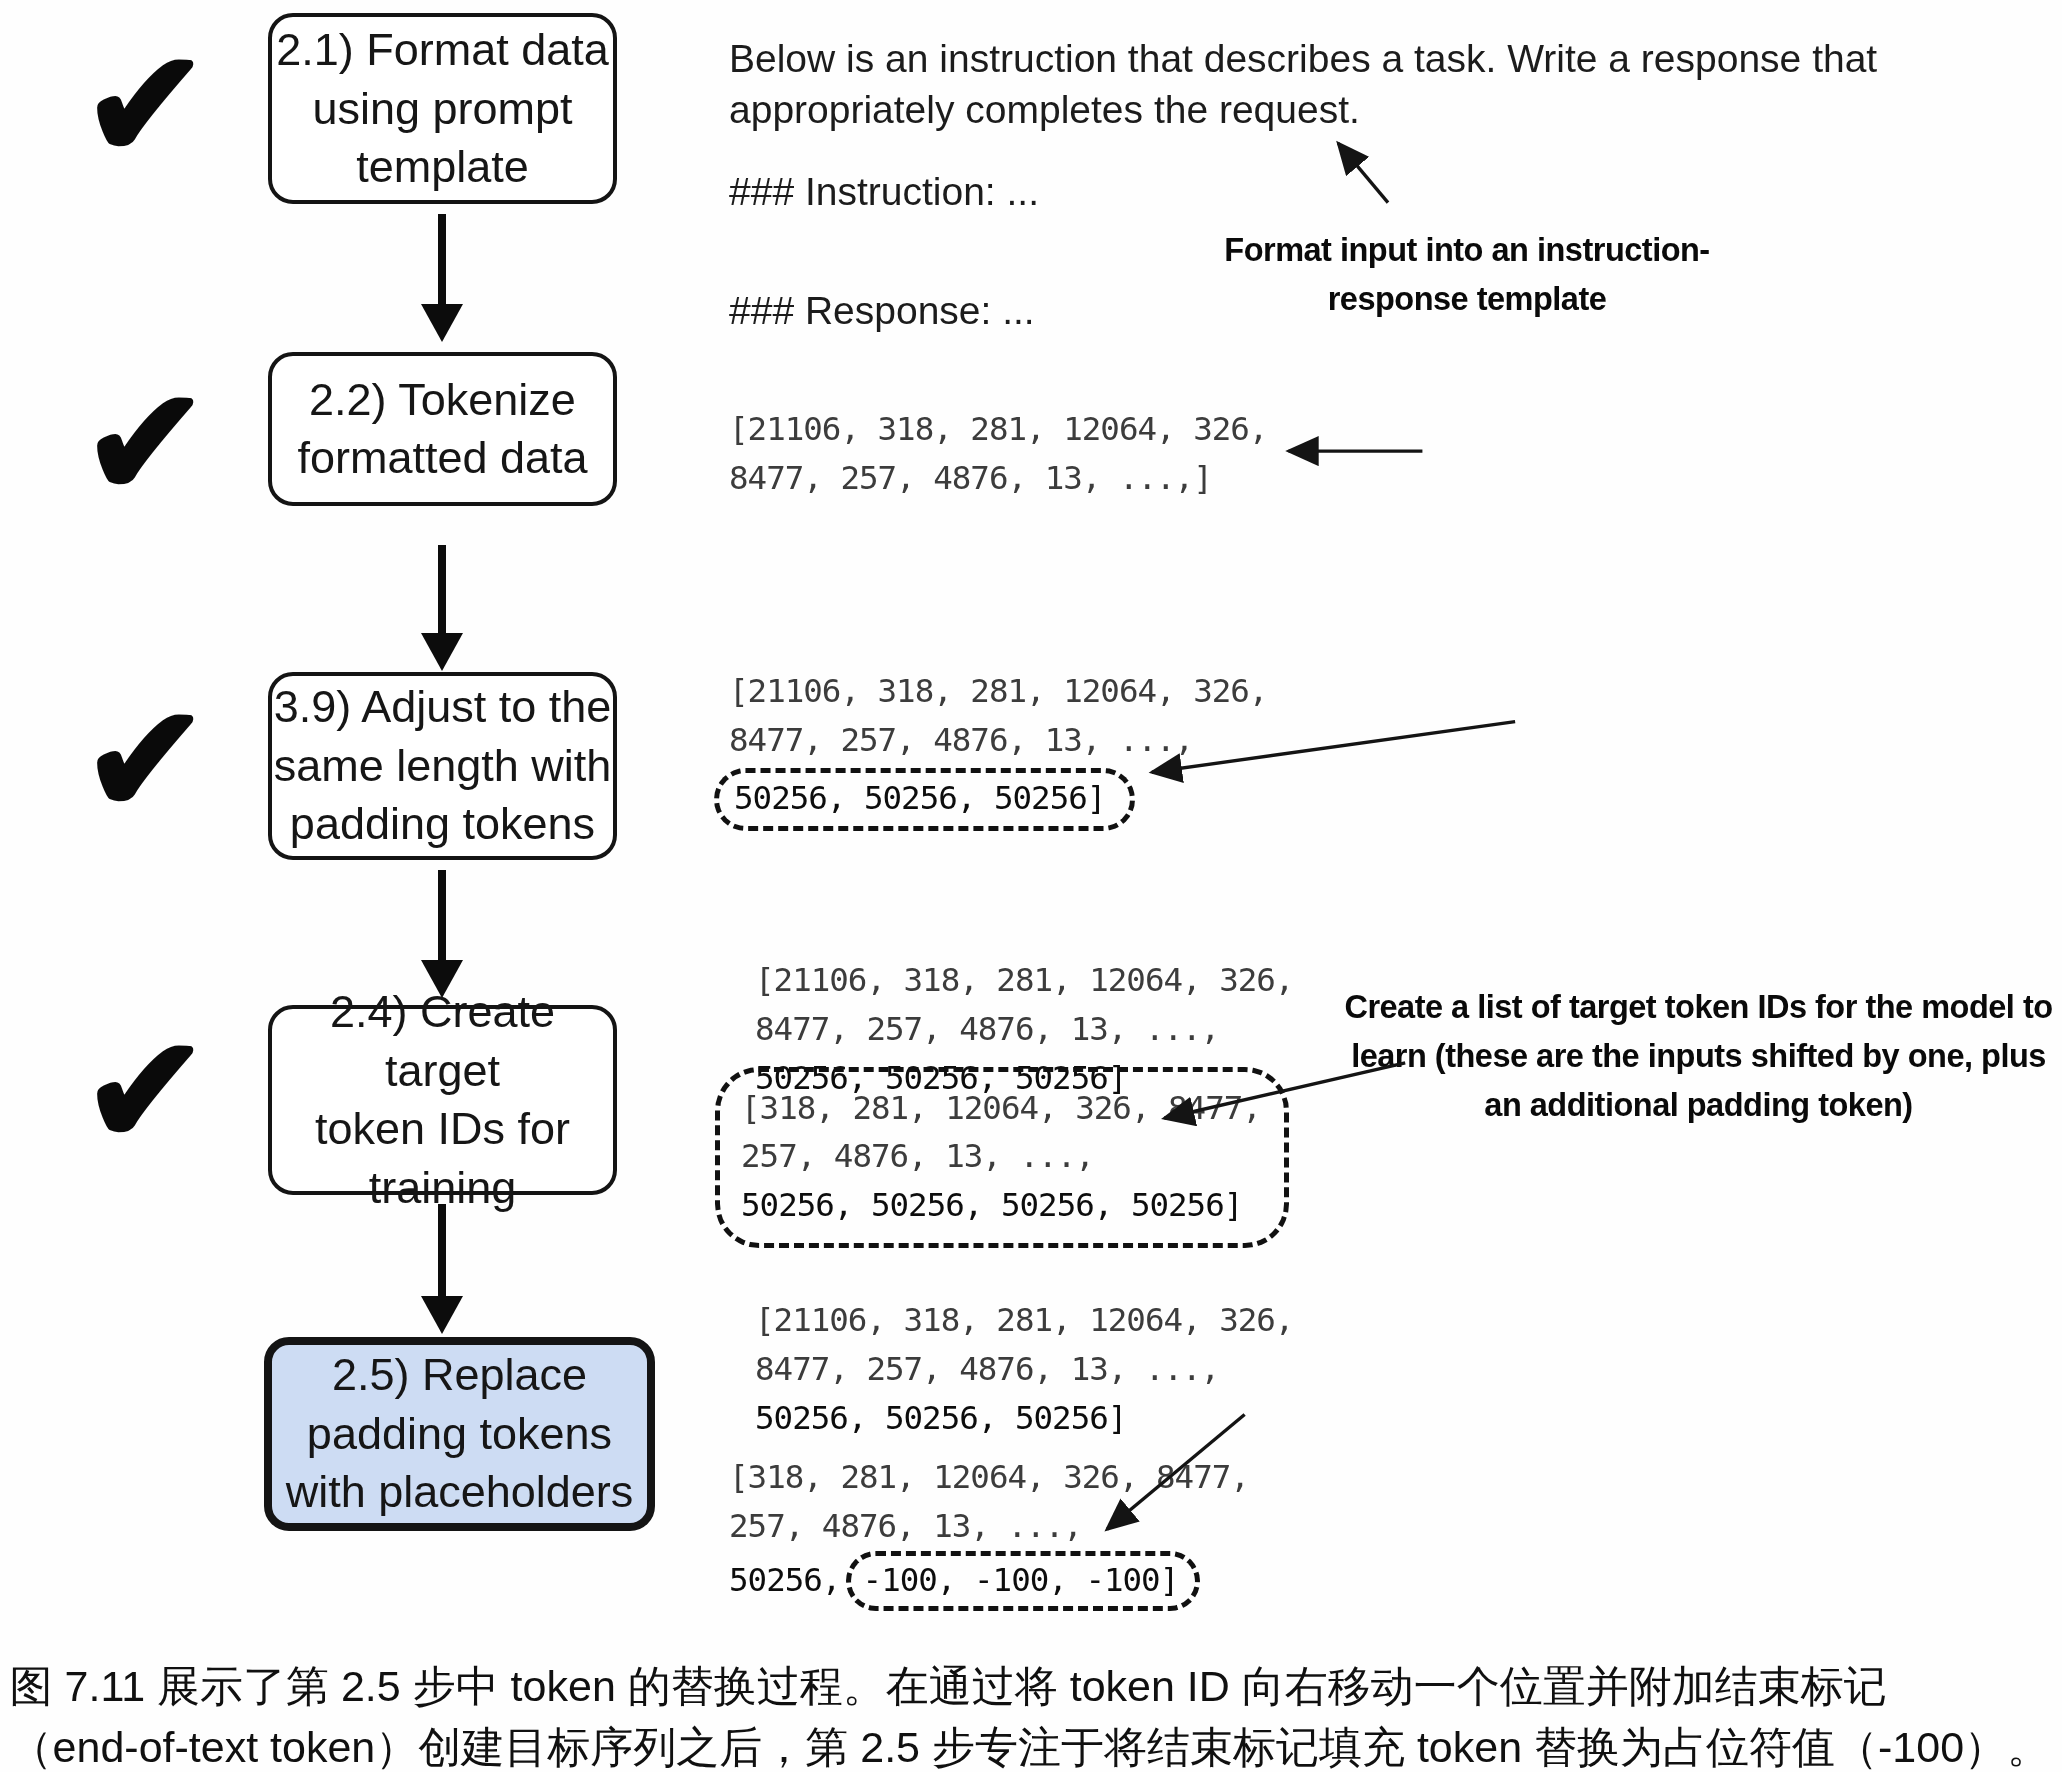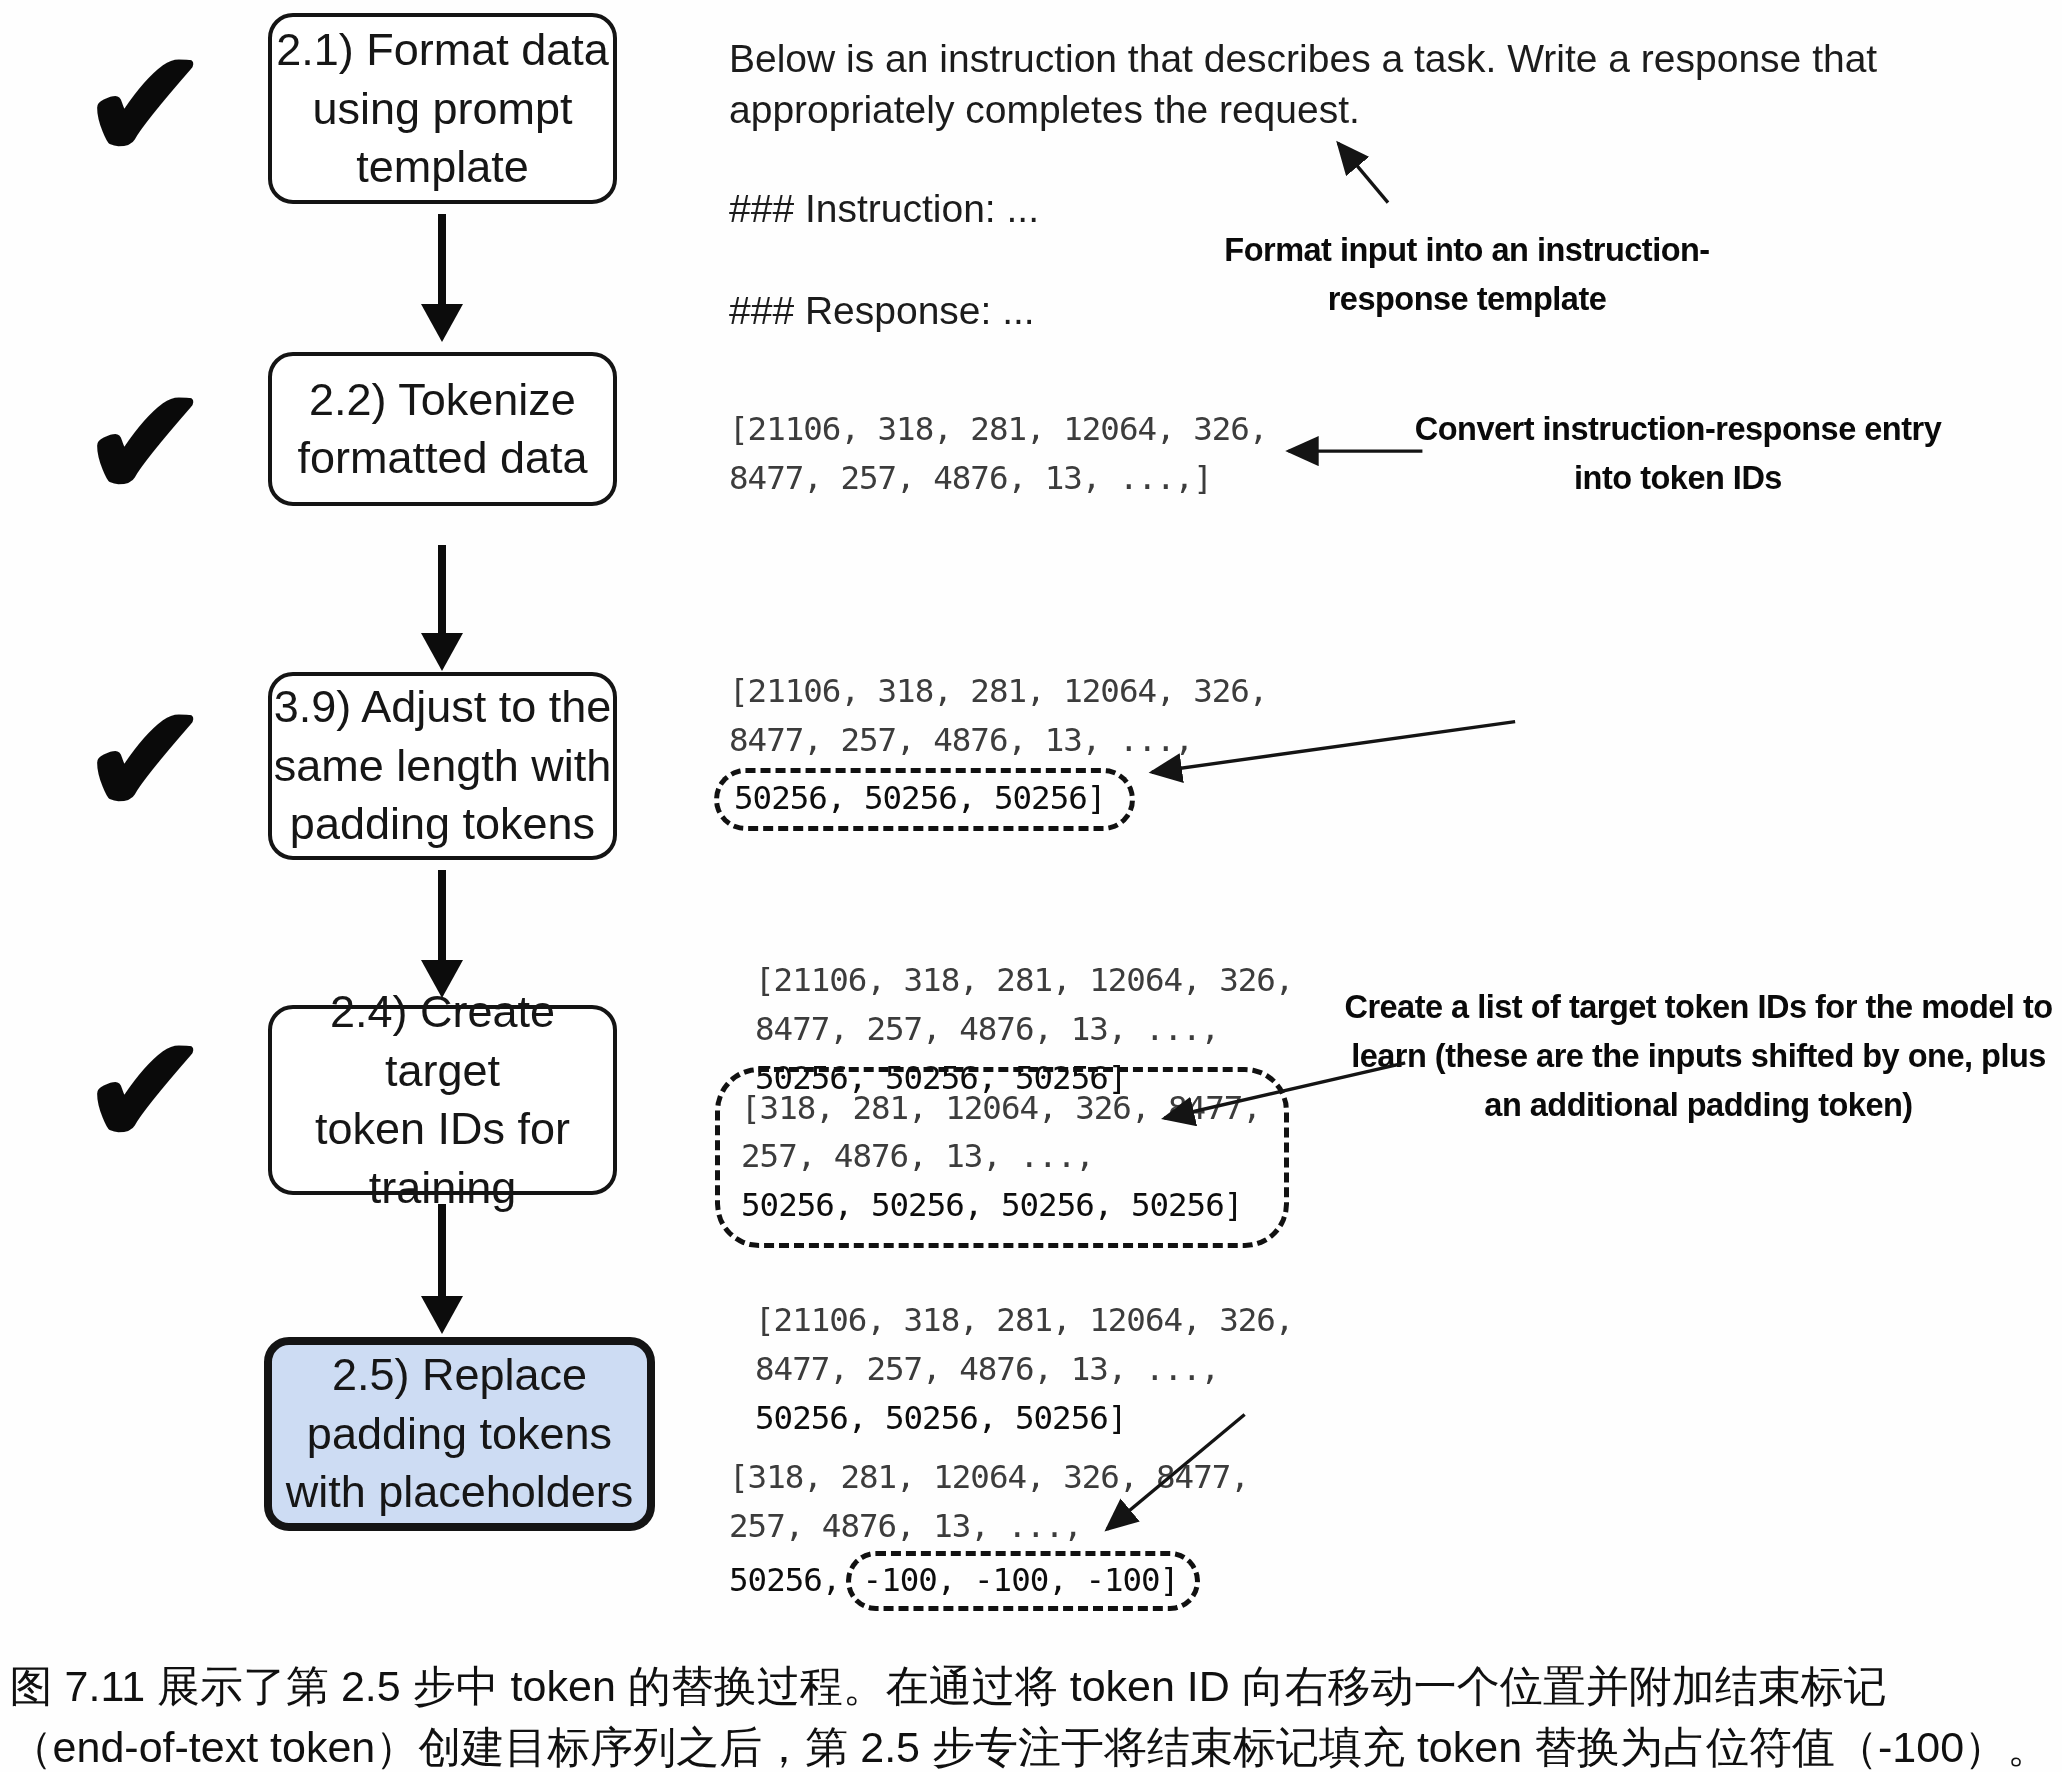--- a/index.html
+++ b/index.html
@@ -28,21 +28,21 @@
   .varrow .head{width:0;height:0;border-left:21px solid transparent;border-right:21px solid transparent;
                 border-top:38px solid #0c0c0c;}
   .varrow.v1{top:214px;} .varrow.v1 .shaft{height:90px;}
   .varrow.v2{top:545px;} .varrow.v2 .shaft{height:88px;}
   .varrow.v3{top:870px;} .varrow.v3 .shaft{height:90px;}
   .varrow.v4{top:1204px;} .varrow.v4 .shaft{height:92px;}
 
   
   .prompt{position:absolute;font-size:39px;color:#1c1c1c;line-height:1.33;}
   .p1{left:729px;top:32.5px;width:1252px;}
-  .p2{left:729px;top:183px;}
+  .p2{left:729px;top:166px;}
   .p3{left:729px;top:285px;}
 
   .tok{position:absolute;font-family:"DejaVu Sans Mono",monospace;font-size:32.5px;letter-spacing:-1px;
        color:#3c3c3c;line-height:1.5;z-index:2;}
   .tok b{color:#0d0d0d;font-weight:normal;}
   .t22{left:729px;top:405px;}
   .t23{left:729px;top:667px;}
   .t24a{left:755px;top:956px;}
   .t24b{left:715px;top:1067px;border:5.7px dashed #111;border-radius:44px;padding:11.5px 23px 13.4px 21px;
         width:max-content;}
@@ -152,22 +152,20 @@
     <div><b>50256, 50256, 50256]</b></div>
   </div>
   <div class="tok t25b">
     <div>[318, 281, 12064, 326, 8477,</div>
     <div>257, 4876, 13, ...,</div>
     <div><b>50256,</b><span class="oval"><b>-100, -100, -100]</b></span></div>
   </div>
 
   <div class="ann a1">Format input into an instruction-
 response template</div>
-  <div class="ann a2">Convert instruction-response entry
-into token IDs</div>
   <div class="ann a4">Create a list of target token IDs for the model to
 learn (these are the inputs shifted by one, plus
 an additional padding token)</div>
 
   <div class="caption">图 7.11 展示了第 2.5 步中 token 的替换过程。在通过将 token ID 向右移动一个位置并附加结束标记
 （end-of-text token）创建目标序列之后，第 2.5 步专注于将结束标记填充 token 替换为占位符值（-100）。</div>
 
 </div>
 
 

